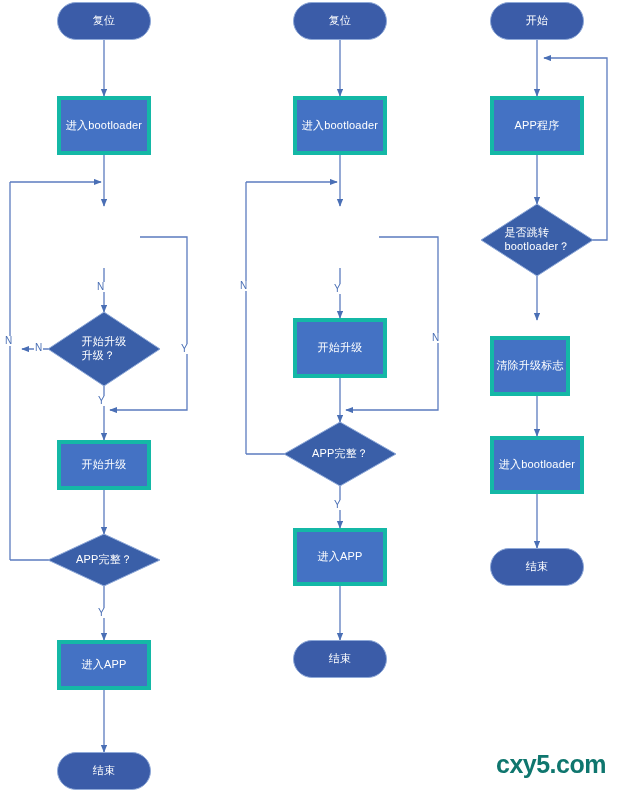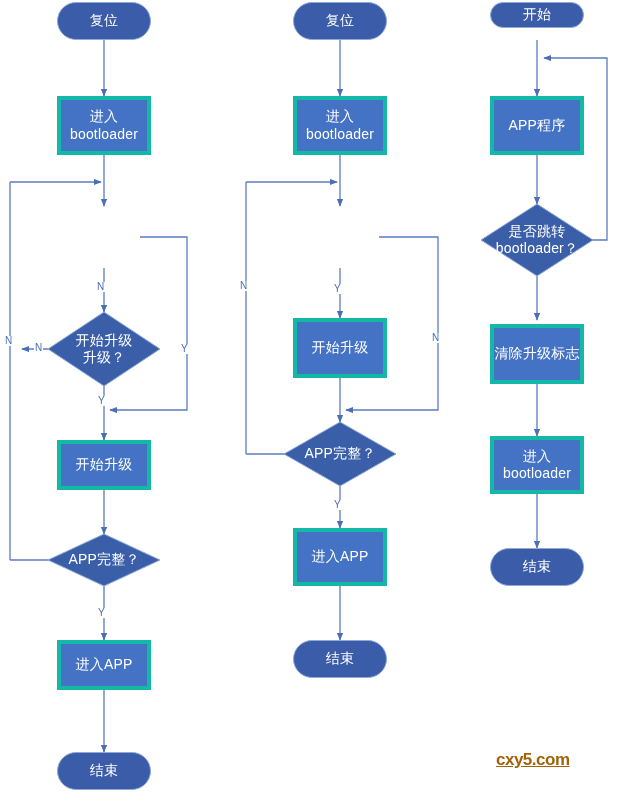--- a/index.html
+++ b/index.html
@@ -7,22 +7,22 @@
     width:624px;height:795px;overflow:hidden;position:relative;
     font-family:"Liberation Sans","DejaVu Sans",sans-serif;
   }
   #canvas{position:absolute;left:0;top:0;width:624px;height:795px;}
   .layer-svg{position:absolute;left:0;top:0;width:624px;height:795px;}
 
   
   .node{
     position:absolute;box-sizing:border-box;
     display:flex;align-items:center;justify-content:center;
-    text-align:center;color:#ffffff;line-height:1.25;
-    font-size:14px;letter-spacing:.2px;
+    color:#ffffff;line-height:1.25;
+    font-size:11px;letter-spacing:.2px;
     white-space:pre-line;
   }
   .terminal{
     background:#3B5CA8;border:1px solid #8FA9D8;border-radius:22px;
   }
   .process{
     background:#4472C4;border:4px solid #14b8a6;
   }
   .decision{
     background:transparent;border:none;
@@ -32,23 +32,23 @@
 
   
   .edge-label{
     position:absolute;color:#4A6FB5;font-size:10px;
     font-family:"Liberation Sans","DejaVu Sans",sans-serif;
     background:#ffffff;padding:0 1px;line-height:1;
   }
 
   
   .watermark{
-    position:absolute;color:#a16207;font-weight:bold;
+    position:absolute;color:#0f766e;font-weight:bold;
     font-family:"Liberation Sans","DejaVu Sans",sans-serif;
-    font-size:17px;letter-spacing:-.5px;text-decoration:underline;
+    font-size:25px;letter-spacing:-.5px;
   }
 </style>
 </head>
 <body>
 
 <div id="canvas">
 
   <svg class="layer-svg" viewBox="0 0 624 795" width="624" height="795" xmlns="http://www.w3.org/2000/svg">
     <defs>
       <marker id="ah" markerWidth="9" markerHeight="9" refX="7.2" refY="3.2" orient="auto" markerUnits="userSpaceOnUse">
@@ -157,33 +157,33 @@
 
   <div class="node process" style="left:293px;top:528px;width:94px;height:58px;">进入APP</div>
 
   <div class="node terminal" style="left:293px;top:640px;width:94px;height:38px;">结束</div>
 
   <span class="edge-label" style="left:333px;top:284px;">Y</span>
   <span class="edge-label" style="left:431px;top:333px;">N</span>
   <span class="edge-label" style="left:239px;top:281px;">N</span>
   <span class="edge-label" style="left:333px;top:500px;">Y</span>
 
-  <div class="node terminal" style="left:490px;top:2px;width:94px;height:26px;">开始</div>
+  <div class="node terminal" style="left:490px;top:2px;width:94px;height:38px;">开始</div>
 
   <div class="node process" style="left:490px;top:96px;width:94px;height:59px;">APP程序</div>
 
   <div class="node decision" style="left:481px;top:204px;width:112px;height:72px;">
     <svg class="dia-shape" viewBox="0 0 112 72" preserveAspectRatio="none">
       <polygon points="56,0 112,36 56,72 0,36" fill="#3A5FA8" stroke="#8FA9D8" stroke-width="1"></polygon>
     </svg>
     <span class="dia-label">是否跳转
 bootloader？</span>
   </div>
 
-  <div class="node process" style="left:490px;top:324px;width:94px;height:60px;">清除升级标志</div>
+  <div class="node process" style="left:490px;top:336px;width:80px;height:60px;">清除升级标志</div>
 
   <div class="node process" style="left:490px;top:436px;width:94px;height:58px;">进入bootloader</div>
 
   <div class="node terminal" style="left:490px;top:548px;width:94px;height:38px;">结束</div>
 
   <div class="watermark" style="left:496px;top:750px;">cxy5.com</div>
 
 </div>
 
 </body></html>

